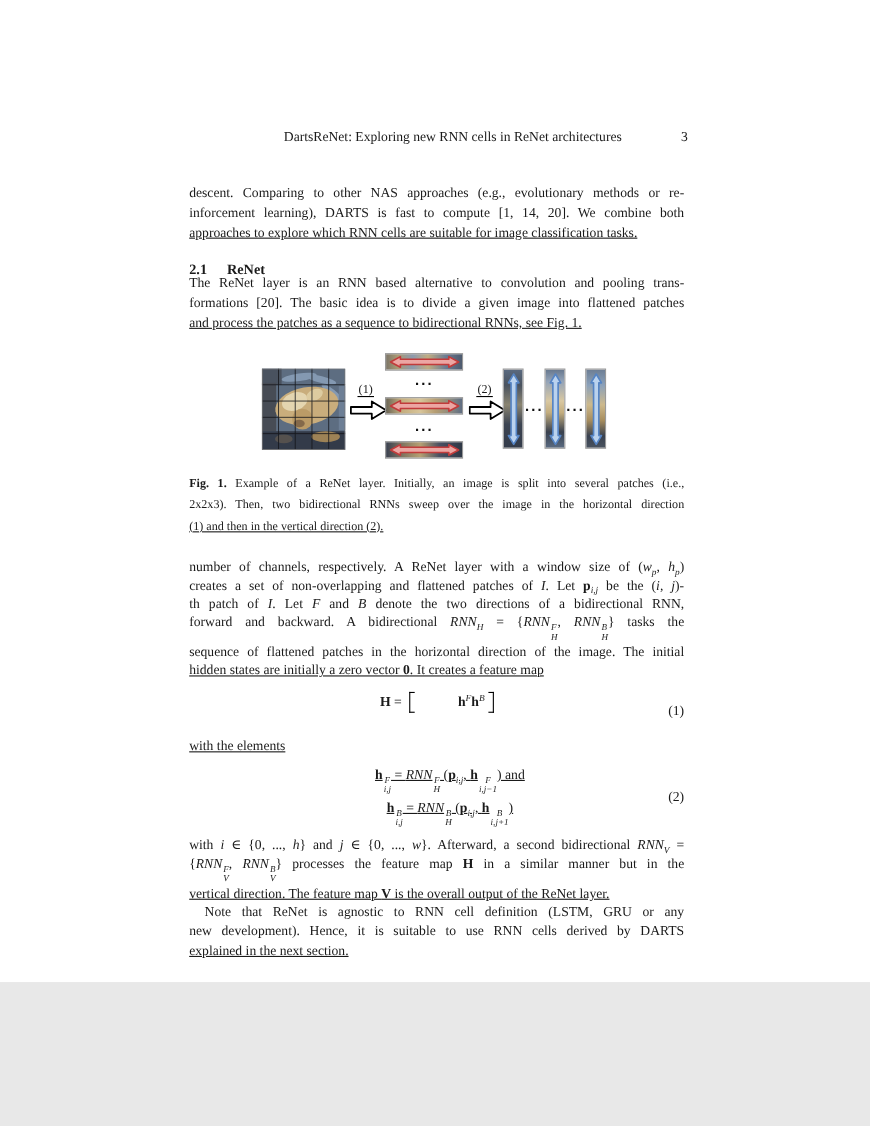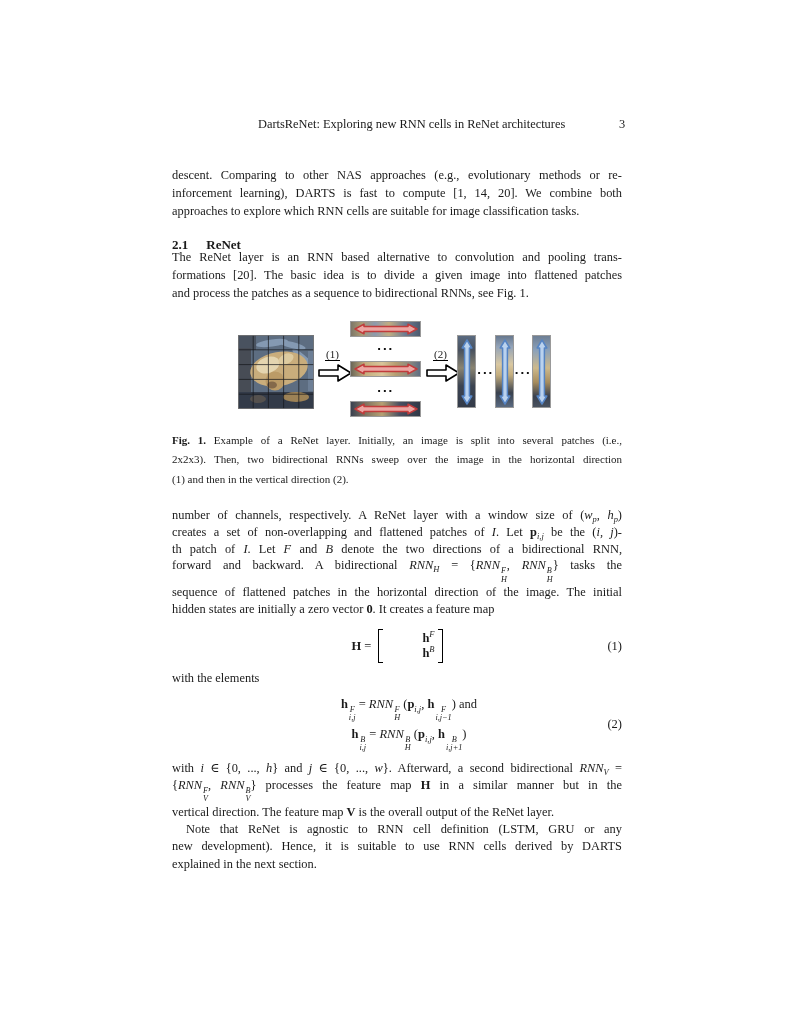--- a/index.html
+++ b/index.html
@@ -1,24 +1,24 @@
 <!DOCTYPE html>
 <html><head>
 <meta charset="utf-8">
 <style>
   * { margin:0; padding:0; box-sizing:border-box; }
   html,body { background:#e8e8e8; }
   .page {
-    position:relative; width:791px; height:1024px; background:#ffffff;
+    position:relative; width:791px; height:893px; background:#ffffff;
     font-family:"Liberation Serif","DejaVu Serif",serif; color:#1a1a1a;
     margin:0 auto; overflow:hidden;
   }
   .blk { position:absolute; left:172px; width:450px; }
   .ln { text-align:justify; text-align-last:justify; }
-  .ln.last { text-align-last:left; }
+  .ln.last { text-align-last:left;text-decoration:underline; }
   .ln.indent { text-indent:14px; }
   .it { font-style:italic; }
   .bd { font-weight:bold; }
   sup,sub { font-size:68%; line-height:0; }
   .ss { display:inline-flex; flex-direction:column; vertical-align:-0.45em;
         font-size:66%; line-height:1.05; font-style:italic; margin-left:1px; }
 
   #runhead-title { position:absolute; left:258px; top:117px; font-size:12.4px; }
   #runhead-num   { position:absolute; left:619px; top:117px; font-size:12.4px; }
 
@@ -58,21 +58,21 @@
                margin-left:7px; padding:0 1px; line-height:1.1; }
 
   #caption { top:431px; font-size:11px; line-height:19.4px; }
   #para3 { top:507px; font-size:12.4px; line-height:16.8px; }
 
   #eq1 { top:629px; height:36px; font-size:12.5px; }
   .eqrow { display:flex; justify-content:center; align-items:center; }
   .mat { display:inline-flex; align-items:stretch; margin-left:7px; }
   .lbr,.rbr { width:5px; border:1.3px solid #000; }
   .lbr { border-right:none; } .rbr { border-left:none; }
-  .mcol { display:flex; flex-direction:column; padding:2px 3px; line-height:15px;margin-left:36px; }
+  .mcol { display:flex; flex-direction:row; padding:2px 3px; line-height:15px;margin-left:36px; }
   .eqnum { position:absolute; right:0; }
   #eq1 .eqnum { top:10px; }
 
   #withel { top:671px; font-size:12.4px; }
   #eq2 { top:693px; height:48px; font-size:12.5px; padding-left:24px; }
   #eq2 .ln { text-align:center; text-align-last:center; line-height:22px; }
   #eq2 .eqnum { top:24px; }
 
   #para4 { top:760px; font-size:12.4px; line-height:17.2px; }
 </style>

